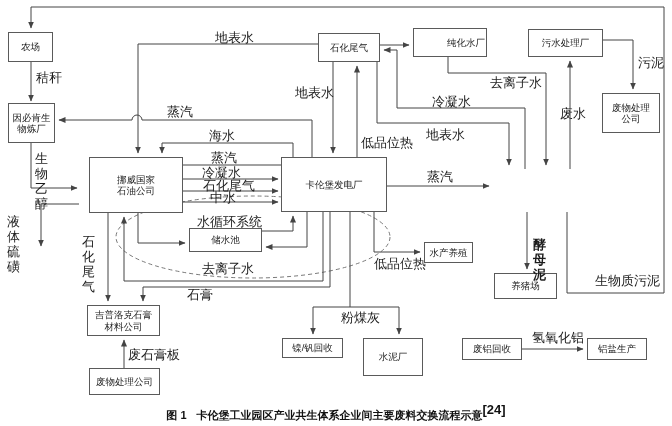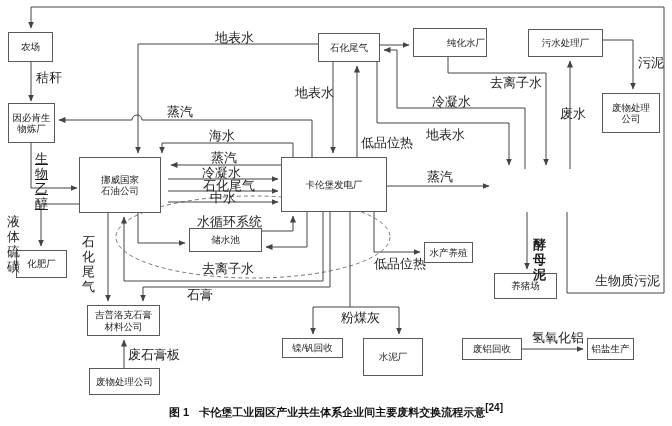--- a/index.html
+++ b/index.html
@@ -8,21 +8,21 @@
   #wires{position:absolute;left:0;top:0;}
   .box{position:absolute;border:1px solid #5a5a5a;background:#ffffff;
        display:flex;align-items:center;justify-content:center;text-align:center;
        font-size:9.5px;line-height:1.2;color:#1c1c1c;box-sizing:border-box;}
   .box .inner{display:inline-block;word-break:break-all;}
   .lbl{position:absolute;font-size:13px;line-height:1.15;color:#1c1c1c;white-space:nowrap;}
   .lbl.wrap2{white-space:normal;width:21px;word-break:break-all;}
   .lbl.vert{white-space:normal;width:11px;word-break:break-all;}
   #caption{position:absolute;left:0;top:402px;width:100%;text-align:center;
            font-size:11px;font-weight:bold;color:#111;}
-  #caption sup{font-size:10px;}
+  #caption sup{font-size:13px;}
   #caption .cap-pre{margin-right:10px;}
 </style>
 </head>
 <body>
 
 <div id="figure">
 
   <svg id="wires" width="672" height="426" viewBox="0 0 672 426">
     <defs>
       <marker id="arr" markerWidth="8" markerHeight="8" refX="6.5" refY="3" orient="auto">
@@ -65,43 +65,40 @@
       <path d="M522,349 H583" marker-end="url(#arr)"></path>
     </g>
   </svg>
 
   <div class="box" style="left:8px;top:32px;width:45px;height:30px;">
       <span class="inner">农场</span>
     </div>
   <div class="box" style="left:8px;top:103px;width:47px;height:40px;">
       <span class="inner" style="width:40px;">因必肯生物炼厂</span>
     </div>
-  <div class="box" style="left:79px;top:157px;width:82px;height:56px;">
+  <div class="box" style="left:89px;top:157px;width:94px;height:56px;">
       <span class="inner" style="width:42px;">挪威国家石油公司</span>
     </div>
   <div class="box" style="left:281px;top:157px;width:106px;height:55px;">
       <span class="inner">卡伦堡发电厂</span>
     </div>
   <div class="box" style="left:318px;top:33px;width:62px;height:29px;">
       <span class="inner">石化尾气</span>
     </div>
   <div class="box" style="left:413px;top:28px;width:74px;height:29px;padding-left:32px;">
       <span class="inner">纯化水厂</span>
     </div>
   <div class="box" style="left:528px;top:29px;width:75px;height:28px;">
       <span class="inner">污水处理厂</span>
     </div>
   <div class="box" style="left:602px;top:93px;width:58px;height:40px;">
       <span class="inner" style="width:42px;">废物处理公司</span>
     </div>
   <div class="box" style="left:189px;top:228px;width:73px;height:24px;">
       <span class="inner">储水池</span>
-    </div>
-  <div class="box" style="left:16px;top:250px;width:51px;height:28px;">
-      <span class="inner">化肥厂</span>
     </div>
   <div class="box" style="left:87px;top:305px;width:73px;height:31px;">
       <span class="inner" style="width:62px;">吉普洛克石膏材料公司</span>
     </div>
   <div class="box" style="left:89px;top:368px;width:71px;height:27px;">
       <span class="inner">废物处理公司</span>
     </div>
   <div class="box" style="left:282px;top:338px;width:61px;height:20px;">
       <span class="inner">镍/钒回收</span>
     </div>
@@ -110,27 +107,27 @@
     </div>
   <div class="box" style="left:424px;top:242px;width:49px;height:21px;">
       <span class="inner">水产养殖</span>
     </div>
   <div class="box" style="left:494px;top:273px;width:63px;height:26px;">
       <span class="inner">养猪场</span>
     </div>
   <div class="box" style="left:462px;top:338px;width:60px;height:22px;">
       <span class="inner">废铝回收</span>
     </div>
-  <div class="box" style="left:587px;top:338px;width:47px;height:22px;">
+  <div class="box" style="left:587px;top:338px;width:60px;height:22px;">
       <span class="inner">铝盐生产</span>
     </div>
 
   <div class="lbl" style="left:36px;top:71px;">秸秆</div>
   <div class="lbl" style="left:167px;top:105px;">蒸汽</div>
-  <div class="lbl wrap2" style="left:35px;top:152px;text-decoration:underline;">生物乙醇</div>
+  <div class="lbl wrap2" style="left:35px;top:152px;">生物乙醇</div>
   <div class="lbl" style="left:215px;top:31px;">地表水</div>
   <div class="lbl" style="left:209px;top:129px;">海水</div>
   <div class="lbl" style="left:211px;top:151px;">蒸汽</div>
   <div class="lbl" style="left:202px;top:166px;">冷凝水</div>
   <div class="lbl" style="left:203px;top:179px;">石化尾气</div>
   <div class="lbl" style="left:210px;top:191px;">中水</div>
   <div class="lbl" style="left:295px;top:86px;">地表水</div>
   <div class="lbl" style="left:361px;top:136px;">低品位热</div>
   <div class="lbl" style="left:432px;top:95px;">冷凝水</div>
   <div class="lbl" style="left:426px;top:128px;">地表水</div>

